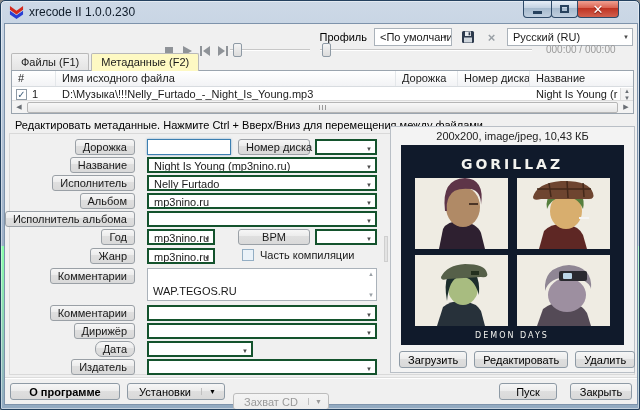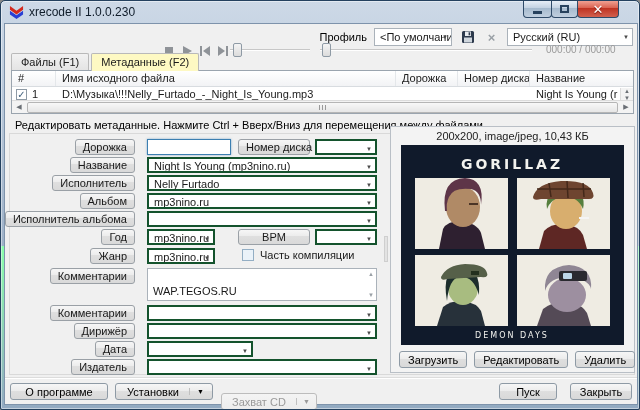--- a/index.html
+++ b/index.html
@@ -232,21 +232,21 @@
     <div class="flabel" style="top:115px;right:502px;">Дорожка</div>
     <div class="flabel" style="top:133px;right:502px;">Название</div>
     <div class="flabel" style="top:151px;right:502px;">Исполнитель</div>
     <div class="flabel" style="top:169px;right:502px;">Альбом</div>
     <div class="flabel" style="top:187px;right:502px;">Исполнитель альбома</div>
     <div class="flabel" style="top:205px;right:502px;">Год</div>
     <div class="flabel" style="top:224px;right:502px;">Жанр</div>
     <div class="flabel" style="top:244px;right:502px;">Комментарии</div>
     <div class="flabel" style="top:281px;right:502px;">Комментарии</div>
     <div class="flabel" style="top:299px;right:502px;">Дирижёр</div>
-    <div class="flabel" style="top:317px;right:502px;">Дата</div>
+    <div class="flabel" style="top:317px;right:502px;border-radius:7px;">Дата</div>
     <div class="flabel" style="top:335px;right:502px;">Издатель</div>
 
     <div class="field focus" style="left:142px;top:115px;width:84px;"></div>
     <div class="flabel" style="left:233px;top:115px;width:72px;">Номер диска</div>
     <div class="field fcombo" style="left:310px;top:115px;width:62px;">
         <span class="arr">▼</span>
       </div>
 
     <div class="field fcombo" style="left:142px;top:133px;width:230px;"><span>Night Is Young (mp3nino.ru)</span><span class="arr">▼</span></div>
     <div class="field fcombo" style="left:142px;top:151px;width:230px;"><span>Nelly Furtado</span><span class="arr">▼</span></div>
@@ -333,21 +333,21 @@
       </svg>
       <div class="artbtns">
         <div class="btn">Загрузить</div>
         <div class="btn">Редактировать</div>
         <div class="btn">Удалить</div>
       </div>
     </div>
 
     <div class="footer-sep"></div>
     <div class="footer">
-      <div class="btn" style="width:98px;">О программе</div>
+      <div class="btn" style="width:110px;font-weight:bold;">О программе</div>
       <div class="btn split" style="width:98px;margin-left:7px;">
         <span class="split-main">Установки</span>
         <span class="split-arr">▼</span>
       </div>
       <div class="btn split disabled" style="width:96px;margin-left:8px;">
         <span class="split-main">Захват CD</span>
         <span class="split-arr">▼</span>
       </div>
       <div class="spacer"></div>
       <div class="btn" style="width:58px;">Пуск</div>

